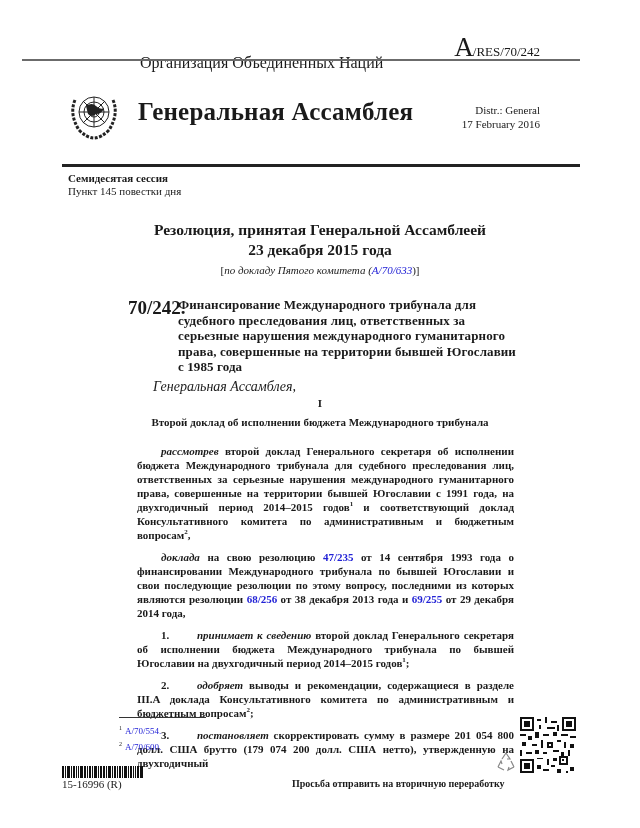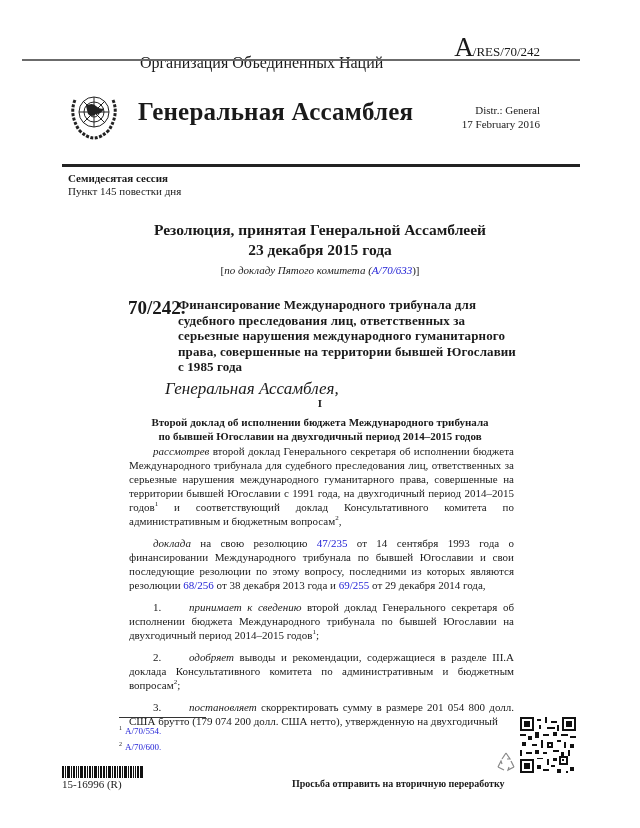--- a/index.html
+++ b/index.html
@@ -15,25 +15,25 @@
   .distr { right: 100px; top: 103px; font-size: 11px; text-align: right; line-height: 14px; }
   .rule-thick { left: 62px; top: 164px; width: 518px; height: 3px; background: #222; }
   .session { left: 68px; top: 172px; font-size: 11px; line-height: 13px; }
   .session b { font-weight: bold; }
   .res-title { left: 100px; width: 440px; top: 220px; font-size: 15.5px; font-weight: bold; text-align: center; line-height: 20px; }
   .report-ref { left: 100px; width: 440px; top: 264px; font-size: 11px; text-align: center; }
   .report-ref i { font-style: italic; }
   a, .link { color: #2323d6; text-decoration: none; }
   .res-num { left: 128px; top: 297px; font-size: 19px; font-weight: bold; }
   .res-heading { left: 178px; top: 297px; width: 340px; font-size: 13px; font-weight: bold; line-height: 15.5px; letter-spacing: 0.1px; }
-  .ga-preamble { left: 153px; top: 379px; font-size: 17px; font-style: italic; margin-left: 12px; }
+  .ga-preamble { left: 153px; top: 379px; font-size: 14px; font-style: italic; }
   .section-num { left: 100px; width: 440px; top: 397px; font-size: 11px; font-weight: bold; text-align: center; }
   .section-title { left: 100px; width: 440px; top: 415px; font-size: 11px; font-weight: bold; text-align: center; line-height: 14px; }
   .body { left: 129px; width: 385px; font-size: 11px; line-height: 14px; text-align: justify; }
-  .body p { margin: 0 0 8px 0; text-indent: 24px; }
+  .body p { margin: 0 0 8px 8px; text-indent: 24px; font-weight: bold; }
   .body i { font-style: italic; }
   .body sup { font-size: 7px; line-height: 0; }
   .body .num { display: inline-block; width: 36px; text-indent: 0; }
   .fn-rule { left: 119px; top: 717px; width: 87px; height: 1px; background: #333; }
   .footnotes { left: 119px; top: 722px; font-size: 9px; line-height: 13px; }
   .footnotes sup { font-size: 6px; margin-right: 3px; color: #1a1a1a; }
   .job-num { left: 62px; top: 778px; font-size: 11px; text-align: center; }
   .barcode { left: 62px; top: 766px; width: 105px; height: 12px; display: flex; gap: 1px; }
   .barcode span { background: #111; height: 12px; display: block; }
   .recycle-text { left: 292px; top: 766px; font-size: 10px; font-weight: bold; margin-top: 12px; }
@@ -79,21 +79,20 @@
 </div>
 <div class="abs report-ref"><span>[</span><i>по докладу Пятого комитета (</i><i><a href="#">A/70/633</a></i><span>)]</span></div>
 
 <div class="abs res-num">70/242.</div>
 <div class="abs res-heading">Финансирование Международного трибунала для судебного преследования лиц, ответственных за серьезные нарушения международного гуманитарного права, совершенные на территории бывшей Югославии с 1985 года</div>
 <div class="abs ga-preamble">Генеральная Ассамблея,</div>
 
 <div class="abs section-num">I</div>
 <div class="abs section-title">
   <div>Второй доклад об исполнении бюджета Международного трибунала</div>
-  <div>по бывшей Югославии на двухгодичный период 2014–2015 годов</div>
 </div>
 
 <div class="abs body" style="top:444px;">
   <p><i>рассмотрев</i><span> второй доклад Генерального секретаря об исполнении бюджета Международного трибунала для судебного преследования лиц, ответственных за серьезные нарушения международного гуманитарного права, совершенные на территории бывшей Югославии с 1991 года, на двухгодичный период 2014–2015 годов</span><sup>1</sup><span> и соответствующий доклад Консультативного комитета по административным и бюджетным вопросам</span><sup>2</sup><span>,</span></p>
 
   <p><i>доклада</i><span> на свою резолюцию </span><a href="#">47/235</a><span> от 14 сентября 1993 года о финансировании Международного трибунала по бывшей Югославии и свои последующие резолюции по этому вопросу, последними из которых являются резолюции </span><a href="#">68/256</a><span> от 38 декабря 2013 года и </span><a href="#">69/255</a><span> от 29 декабря 2014 года,</span></p>
 
   <p><span class="num">1.</span><i>принимает к сведению</i><span> второй доклад Генерального секретаря об исполнении бюджета Международного трибунала по бывшей Югославии на двухгодичный период 2014–2015 годов</span><sup>1</sup><span>;</span></p>
 
   <p><span class="num">2.</span><i>одобряет</i><span> выводы и рекомендации, содержащиеся в разделе III.A доклада Консультативного комитета по административным и бюджетным вопросам</span><sup>2</sup><span>;</span></p>

